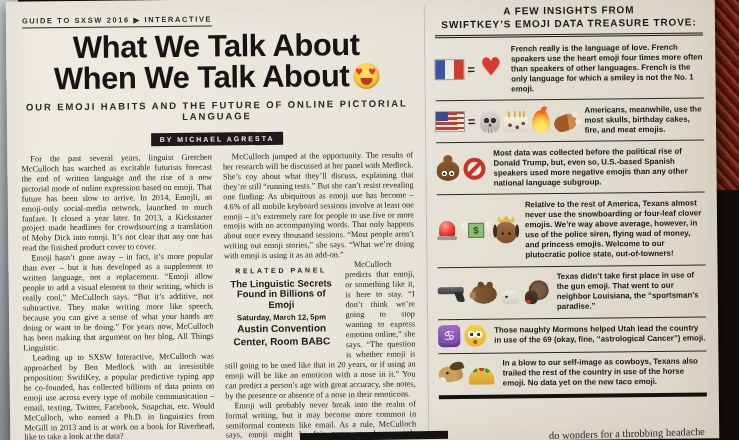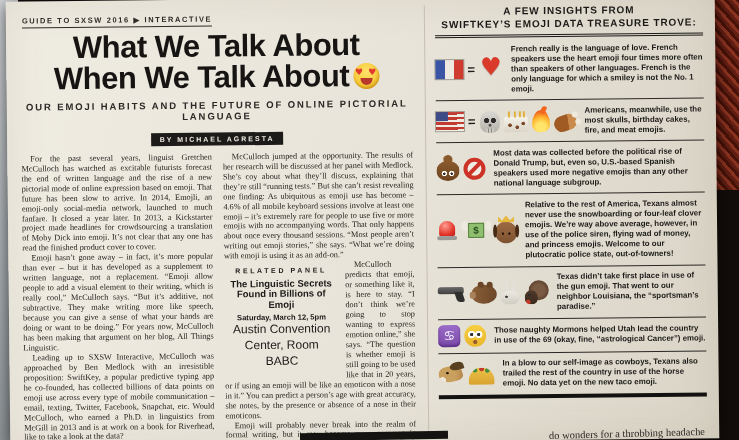--- a/index.html
+++ b/index.html
@@ -22,21 +22,21 @@
   .byline-row{text-align:center;margin-bottom:7px}
   .byline{display:inline-block;background:#1d1b19;color:#efece2;font:700 7px/1 "Liberation Sans",sans-serif;letter-spacing:2px;padding:3px 9px}
   .columns{display:flex;gap:11px;overflow:hidden;align-items:flex-start}
   .col{flex:1;min-width:0;text-align:justify;color:#26231f;font-size:8.3px;line-height:1.2}
   .bp{margin:0;text-indent:9px}
   
   .related-panel{float:left;width:110px;margin:2px 7px 3px 0;padding:4px 2px 3px;text-align:center;font-family:"Liberation Sans",sans-serif;color:#1c1a18}
   .rp-label{font-size:7px;font-weight:700;letter-spacing:2.6px;margin-bottom:3px}
   .rp-title{font-size:9.5px;font-weight:800;line-height:1.12;margin-bottom:2px}
   .rp-when{font-size:7.6px;font-weight:600;line-height:1.3}
-  .rp-where{font-size:12px;font-weight:400;line-height:1.3}
+  .rp-where{font-size:10px;font-weight:700;line-height:1.3}
   .bottom-bar{position:absolute;left:300px;bottom:0;width:148px;height:8px;background:#151311;transform:rotate(-1deg)}
   .footer-frag{position:absolute;right:34px;bottom:1px;font:400 10.5px/1 "Liberation Serif",serif;color:#2a2724;transform:rotate(-1.5deg)}
 
   
   .sidebar{width:268px;flex:none;padding-left:10px;border-left:1px solid #c4bfb2;font-family:"Liberation Sans",sans-serif}
   .sb-title{text-align:center;font-weight:800;font-size:10px;line-height:1.3;letter-spacing:.9px;color:#1c1a18;padding-bottom:4px;border-bottom:1px solid #1c1a18;position:relative;margin-bottom:3px}
   .sb-title::after{content:"";position:absolute;left:0;right:0;bottom:-3px;height:1px;background:#1c1a18}
   .sb-row{display:flex;align-items:center;gap:8px;padding:5.5px 0;border-bottom:1.3px solid #2b2926}
   .sb-row:last-child{border-bottom:4px solid #141210}
   .sb-emojis{display:flex;align-items:center;gap:4px;flex:none}

